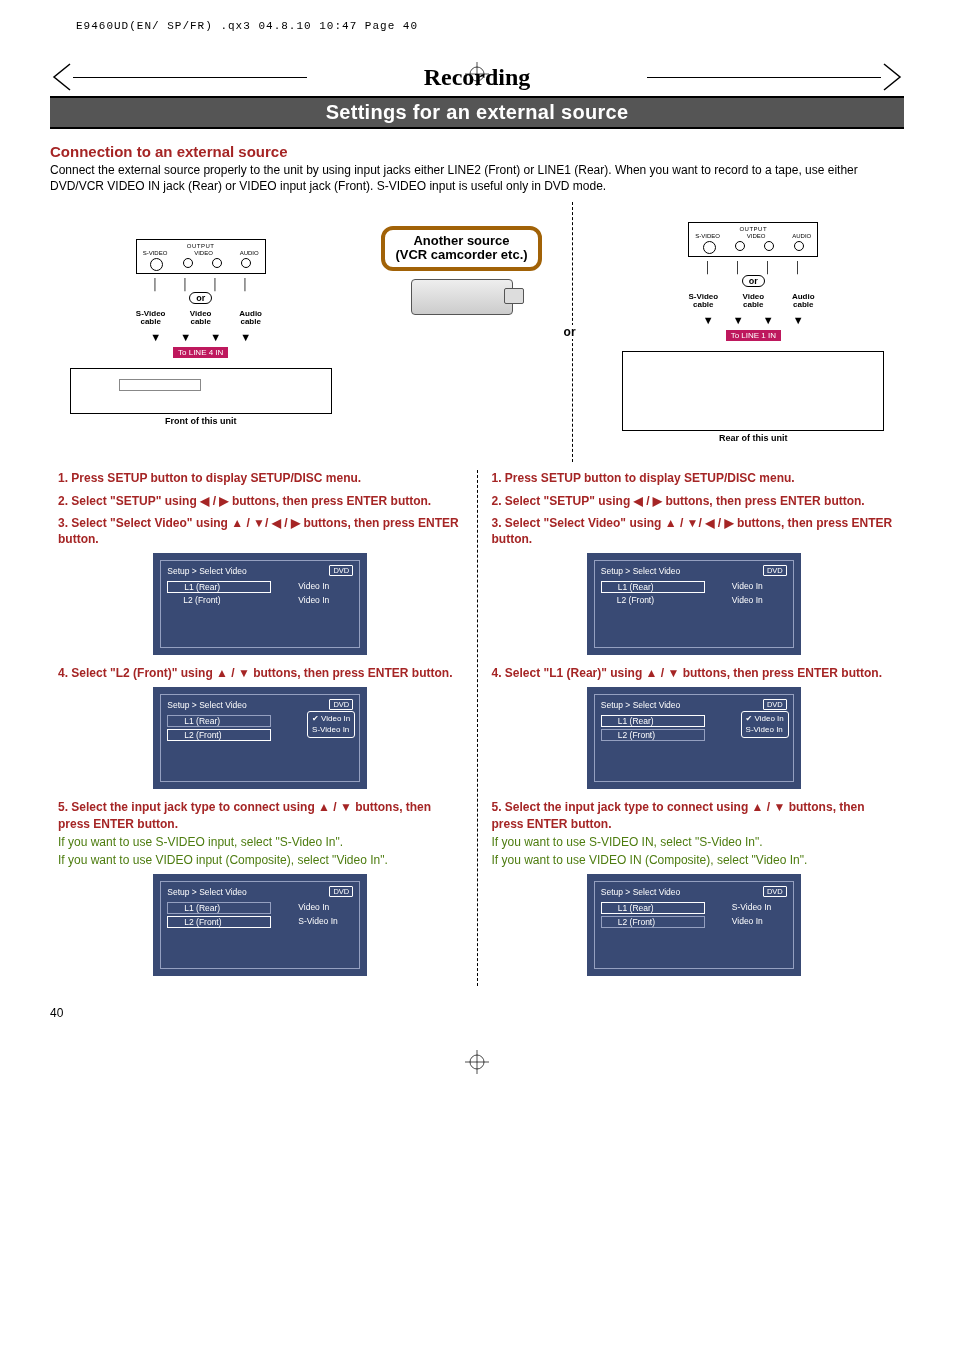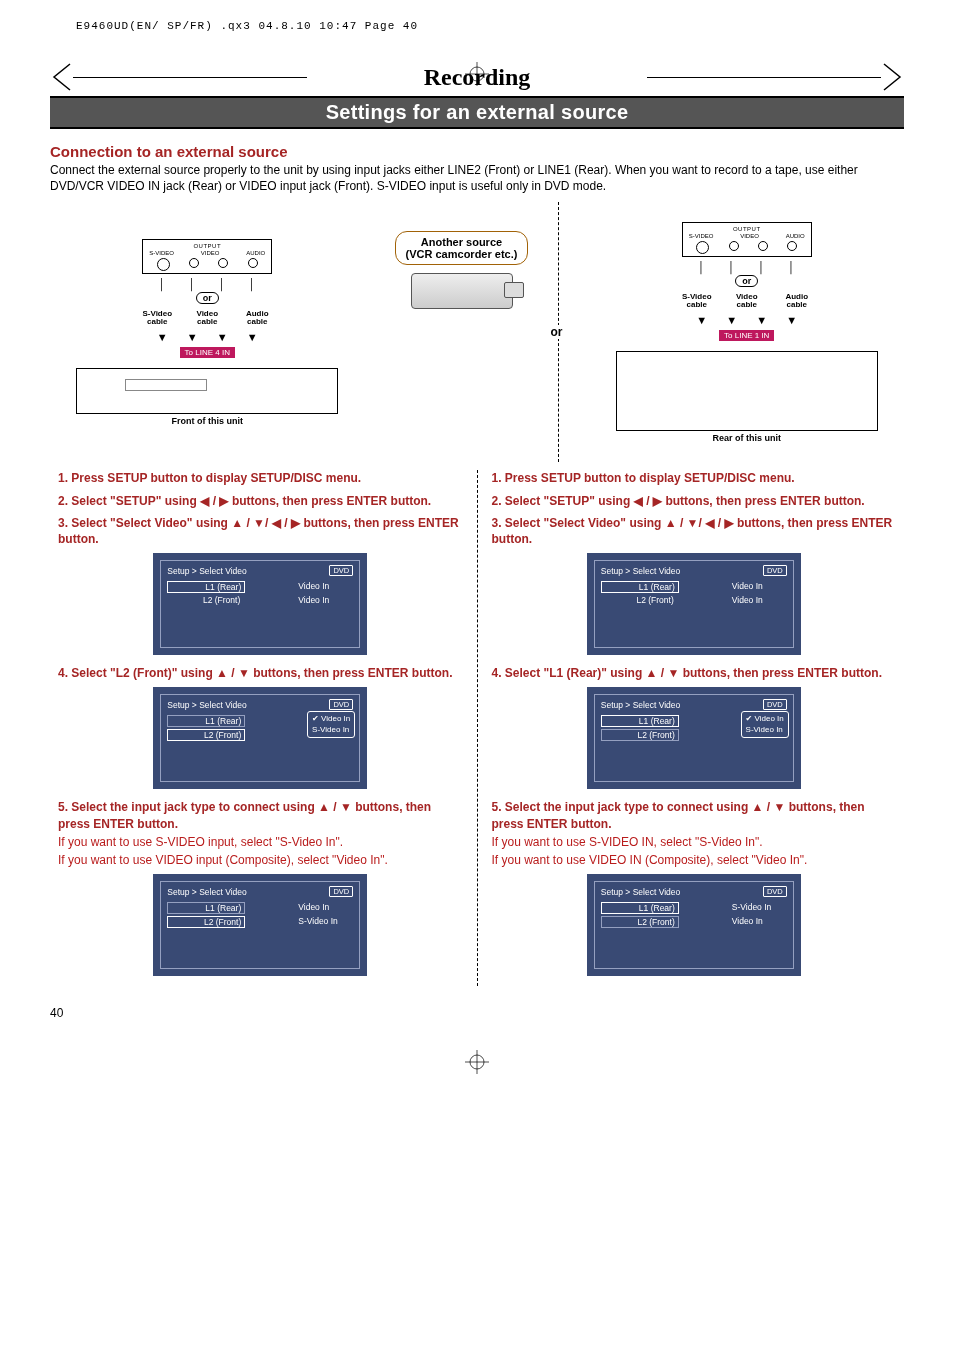--- a/index.html
+++ b/index.html
@@ -82,21 +82,21 @@
   }
   .step {
     font-size: 12px;
     margin-bottom: 6px;
     line-height: 1.35;
     font-weight: bold;
     color: #a52525;
   }
   .step .plain {
     font-weight: normal;
-    color: #b91c1c;
+    color: #4d7c0f;
     display:block;
     margin-top:2px;
   }
   .osd-box {
     width: 200px;
     margin: 6px auto 10px auto;
     background: #394a74;
     padding: 7px;
     font-family: Arial, sans-serif;
   }
@@ -109,21 +109,21 @@
     min-height: 58px;
   }
   .osd-title-row { display:flex; justify-content:space-between; align-items:center; margin-bottom:4px; }
   .osd-badge {
     border:1px solid #fff;
     padding:0 3px;
     font-size:7.5px;
     border-radius:1px;
   }
   .osd-row { display:flex; justify-content:space-between; padding:1px 0; }
-  .osd-row .left { border:1px solid #95a0c0; padding:0 3px; min-width:70px;text-align:right; }
+  .osd-row .left { border:1px solid #95a0c0; padding:0 16px; min-width:70px; }
   .osd-row .left.noborder { border:none; }
   .osd-row .left.sel { border:1px solid #fff; background:transparent; }
   .osd-row .right { min-width:55px; text-align:left; }
   .osd-popup {
     position:absolute;
     right: 4px;
     top: 16px;
     background:#394a74;
     border:1px solid #fff;
     border-radius:3px;
@@ -151,24 +151,24 @@
     align-items:center;
   }
   .diagram-or span {
     position:absolute;
     left:-9px;
     background:#fff;
     font-weight:bold;
     font-size:12px;
   }
   .src-box {
-    border:1px solid #a16207;
+    border:4px solid #a16207;
     border-radius:12px;
     padding:4px 10px;
-    font-size:11px;
+    font-size:13px;
     font-weight:bold;
     text-align:center;
     line-height:1.1;
   }
   .camcorder {
     width:100px; height:34px;
     border:1px solid #555;
     border-radius:4px;
     margin:4px 0;
     position:relative;

